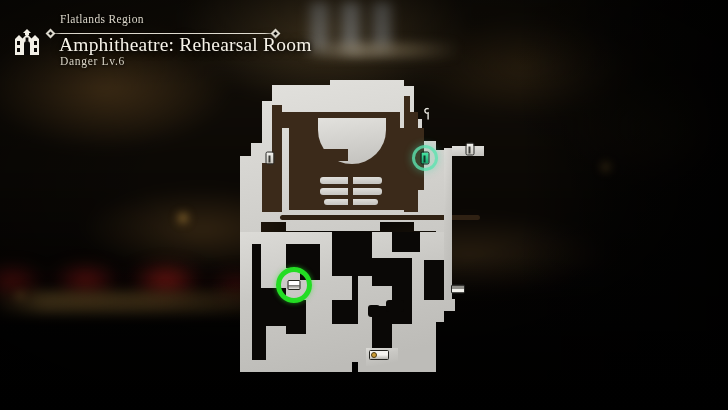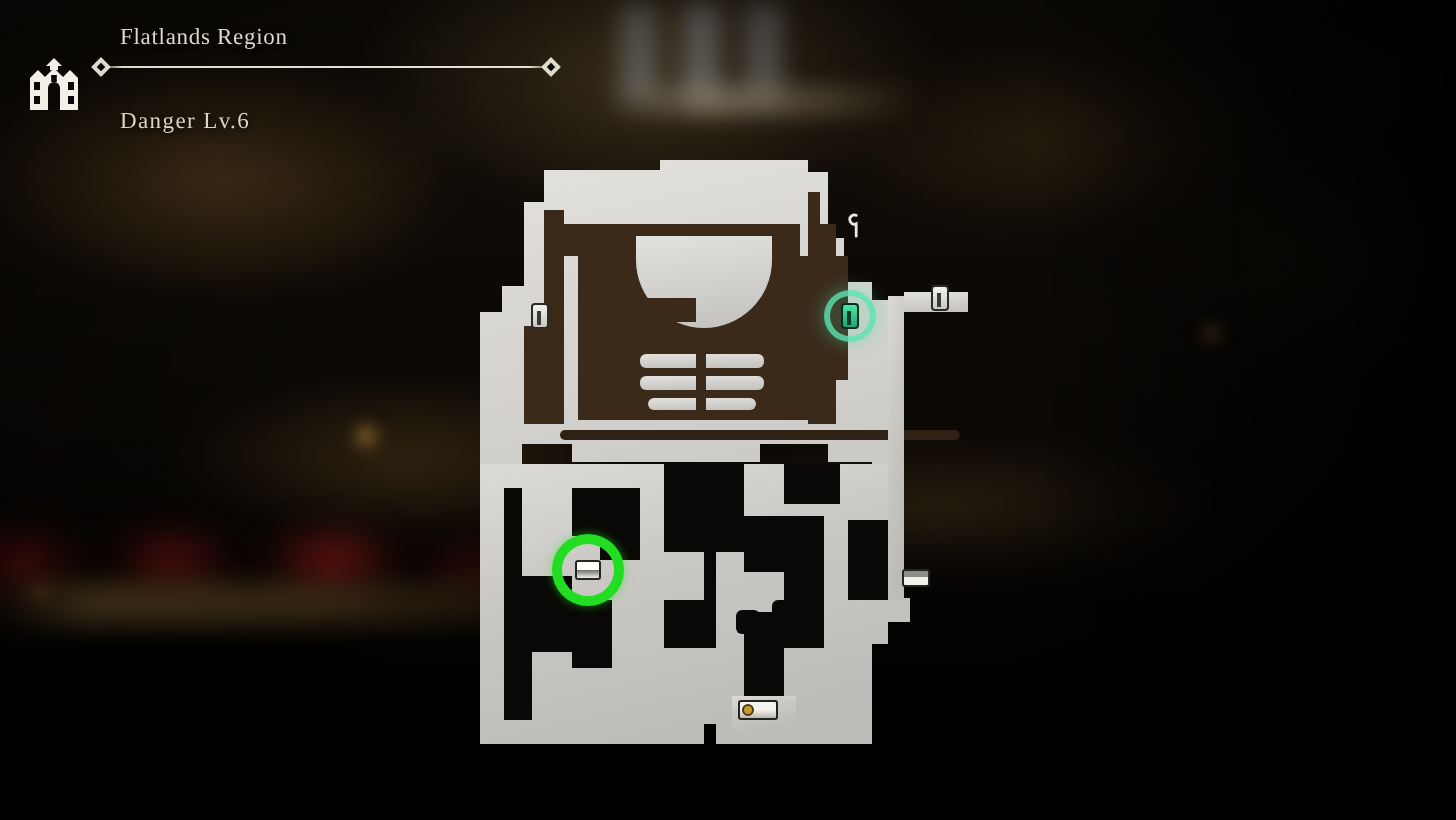--- a/index.html
+++ b/index.html
@@ -383,17 +383,18 @@
         </g>
       </svg>
     </div>
 
     <div class="header-rule"></div>
     <div class="rule-cap left"></div>
     <div class="rule-cap right"></div>
 
     <div class="region-label">Flatlands Region</div>
 
+    <div class="room-title">Amphitheatre: Rehearsal Room</div>
 
     <div class="danger-label">Danger Lv.6</div>
   </div>
 
 </div>
 
 </body></html>

